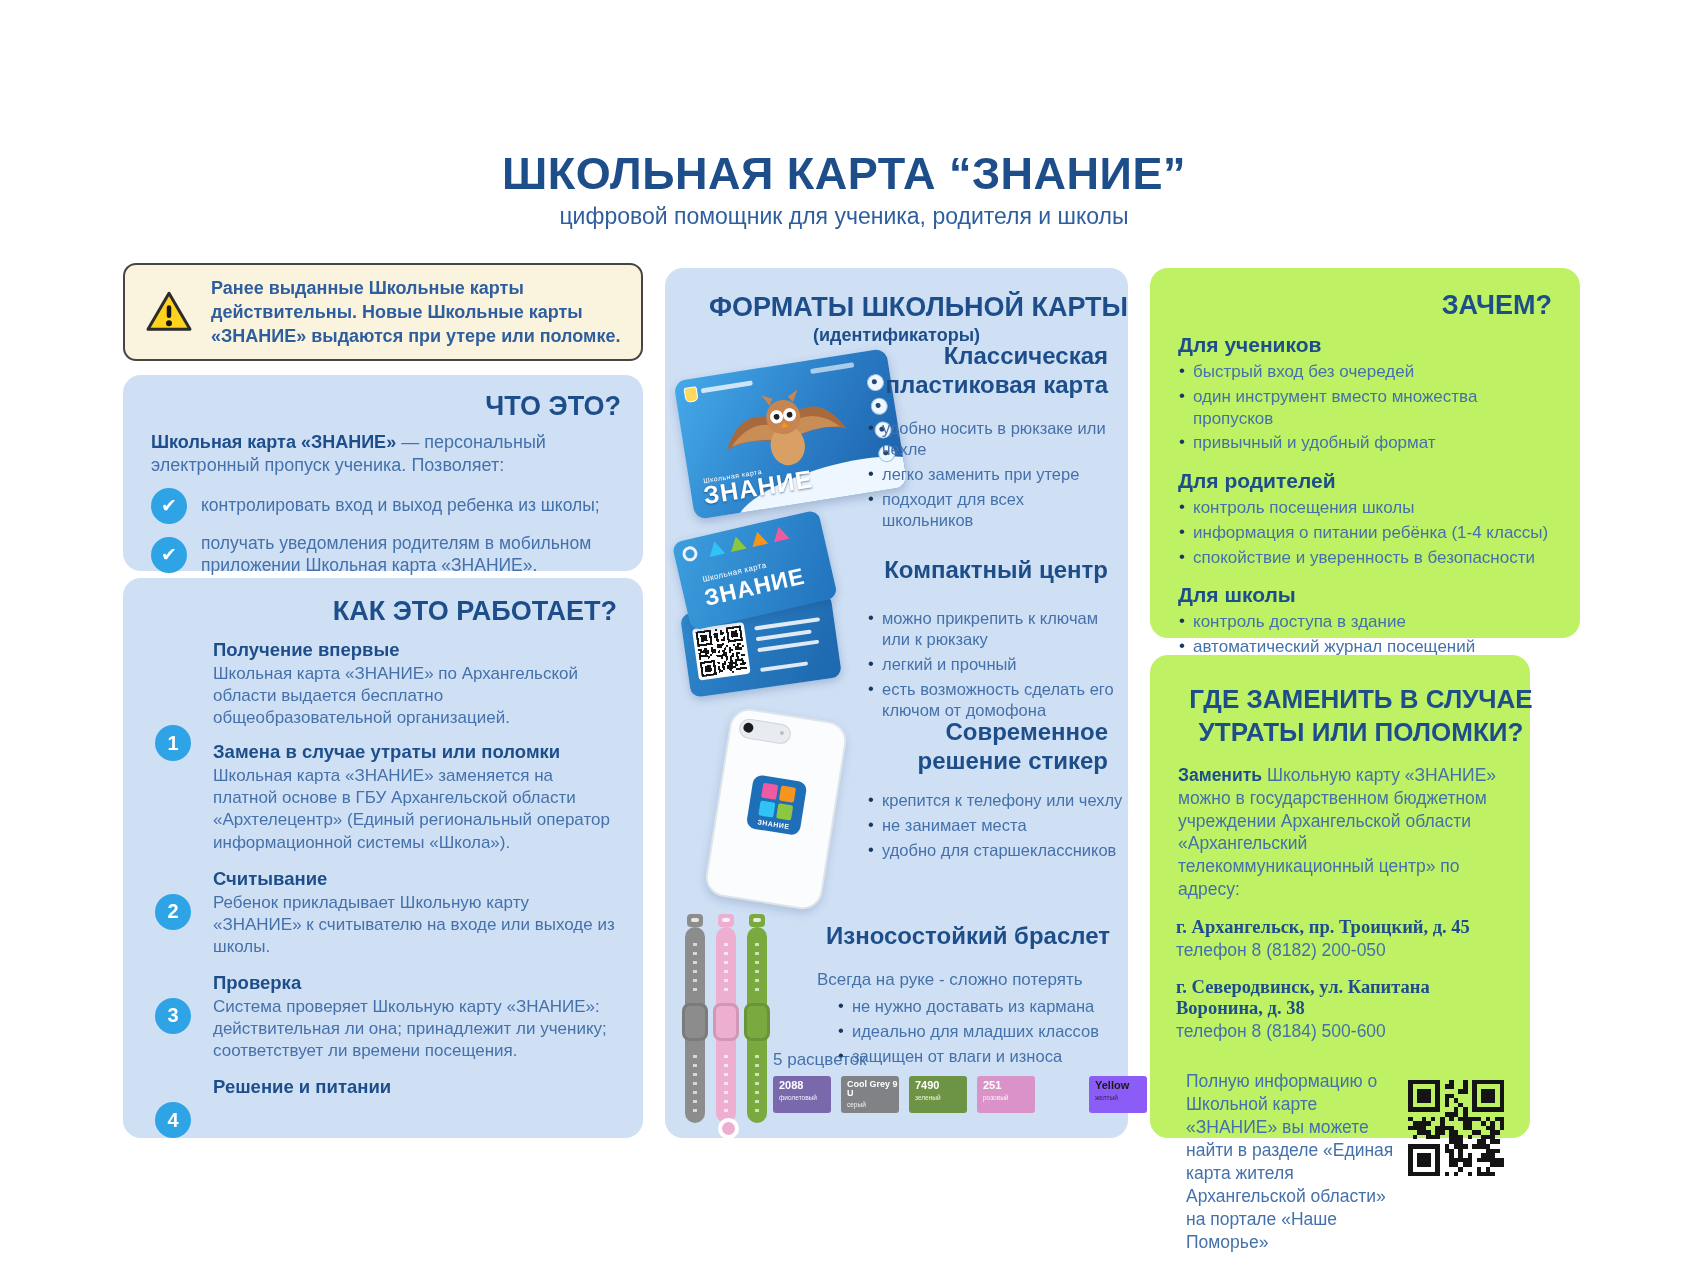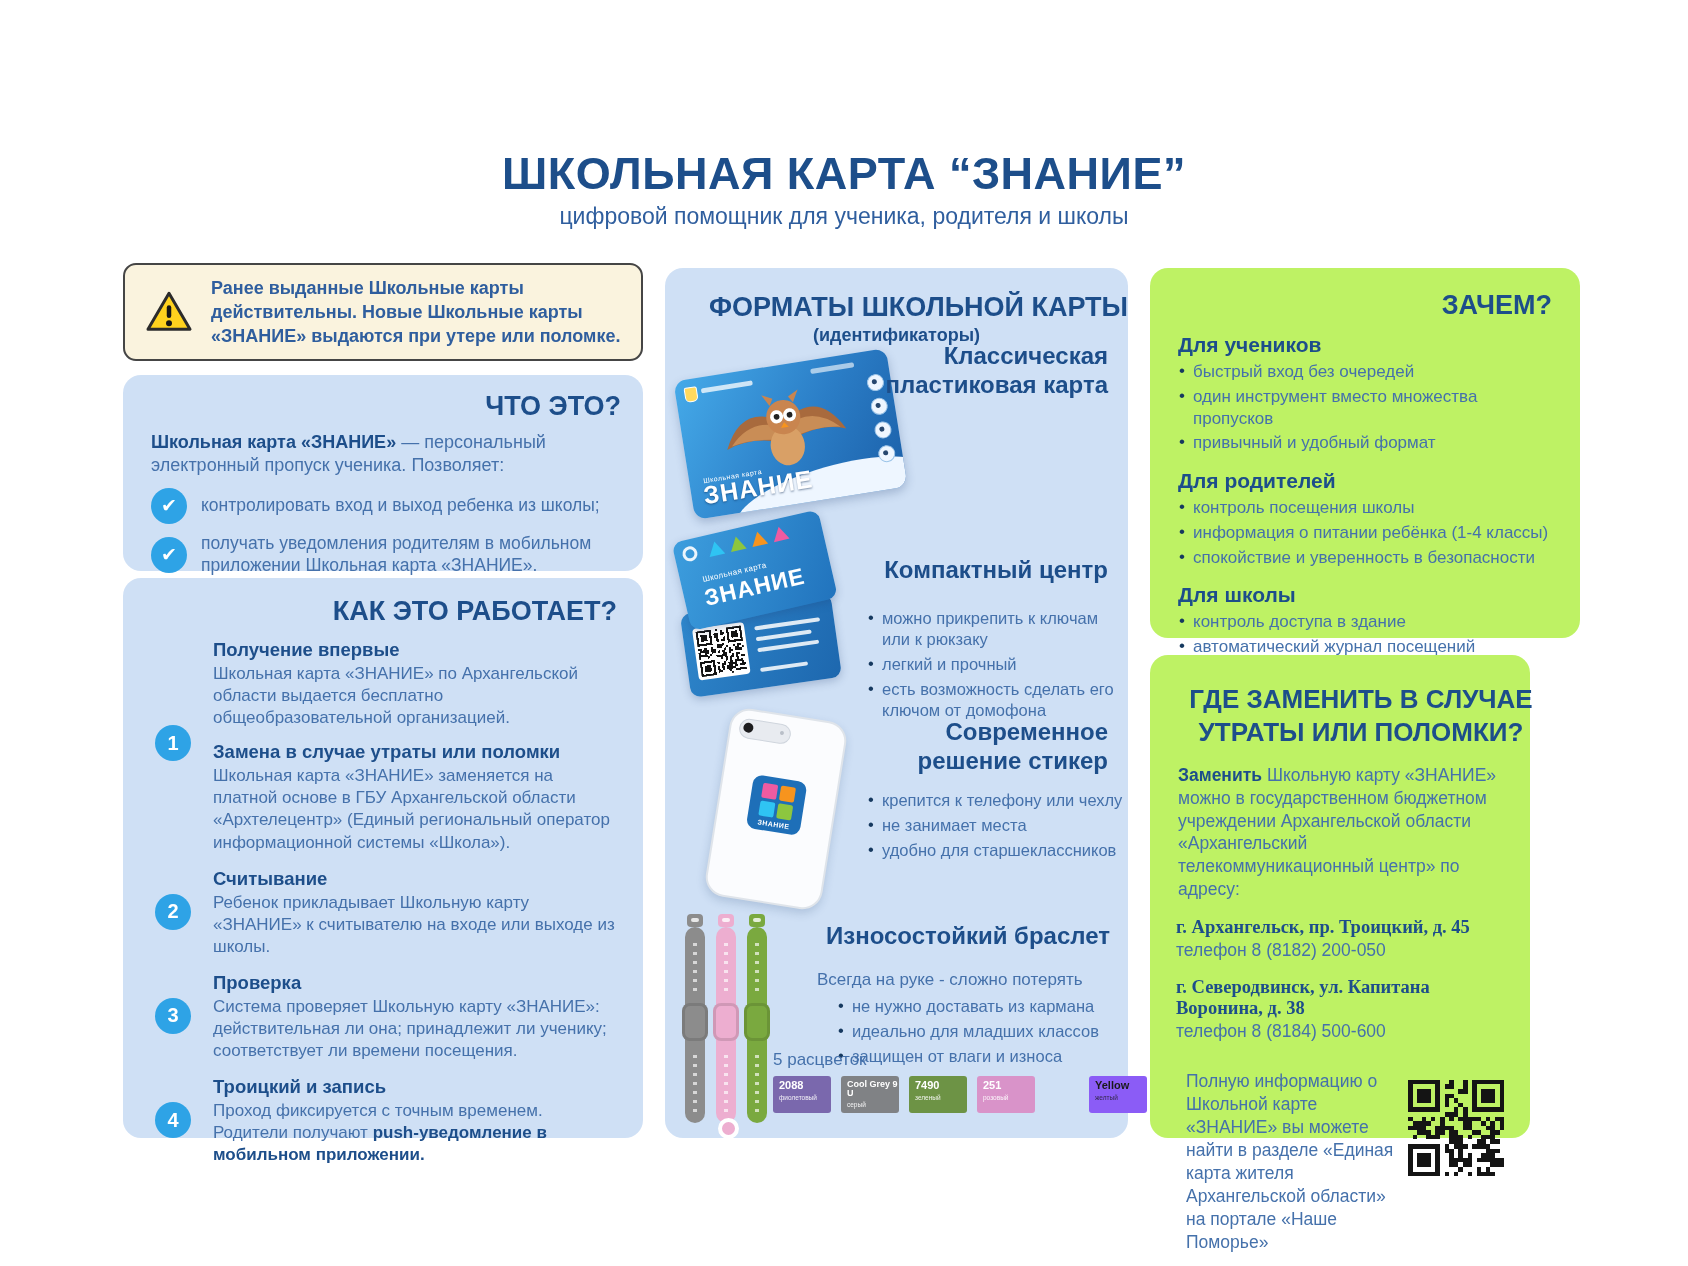--- a/index.html
+++ b/index.html
@@ -211,22 +211,21 @@
     </div>
 
     <div class="step">
       <span class="step-badge badge-top">3</span>
       <h3>Проверка</h3>
       <p>Система проверяет Школьную карту «ЗНАНИЕ»: действительная ли она; принадлежит ли ученику; соответствует ли времени посещения.</p>
     </div>
 
     <div class="step">
       <span class="step-badge badge-top">4</span>
-      <h3>Троицкий и запись</h3>
-      <p><span>Проход фиксируется с точным временем. Родители получают </span><b class="bold-blue">push-уведомление  в мобильном приложении.</b></p>
+      <h3>Решение и питании</h3>
     </div>
   </div>
 
   <div class="box box-blue formats-box">
     <div class="formats-header">
       <div class="h-section">ФОРМАТЫ ШКОЛЬНОЙ КАРТЫ</div>
       <div class="sub">(идентификаторы)</div>
     </div>
 
     <div class="g-card abs">
@@ -254,20 +253,25 @@
         <div class="card-big">ЗНАНИЕ</div>
         <div class="card-icons">
           <span></span>
             <span></span>
           <span></span>
             <span></span>
         </div>
       </div>
     </div>
     <div class="f-name" style="right:20px;top:74px;width:250px;">Классическая пластиковая карта</div>
+    <ul class="blist f-ul" style="left:202px;top:150px;width:250px;">
+      <li>удобно носить в рюкзаке или чехле</li>
+      <li>легко заменить при утере</li>
+      <li>подходит для всех школьников</li>
+    </ul>
 
     <div class="g-fob abs">
       <div class="fob fob2">
         <svg class="fob-qr" viewBox="0 0 21 21" shape-rendering="crispEdges">
             <path fill-rule="evenodd" d="M0,0h7v7h-7z M1,1h5v5h-5z M2,2h3v3h-3z M14,0h7v7h-7z M15,1h5v5h-5z M16,2h3v3h-3z M0,14h7v7h-7z M1,15h5v5h-5z M2,16h3v3h-3z M9,0h1v1h-1zM11,1h1v1h-1zM8,2h1v1h-1zM9,2h1v1h-1zM11,2h1v1h-1zM12,2h1v1h-1zM8,3h1v1h-1zM9,3h1v1h-1zM9,4h1v1h-1zM12,4h1v1h-1zM9,5h1v1h-1zM11,5h1v1h-1zM12,5h1v1h-1zM9,7h1v1h-1zM10,7h1v1h-1zM11,7h1v1h-1zM0,8h1v1h-1zM1,8h1v1h-1zM3,8h1v1h-1zM6,8h1v1h-1zM9,8h1v1h-1zM10,8h1v1h-1zM13,8h1v1h-1zM16,8h1v1h-1zM18,8h1v1h-1zM19,8h1v1h-1zM1,9h1v1h-1zM2,9h1v1h-1zM3,9h1v1h-1zM4,9h1v1h-1zM6,9h1v1h-1zM7,9h1v1h-1zM12,9h1v1h-1zM14,9h1v1h-1zM17,9h1v1h-1zM18,9h1v1h-1zM20,9h1v1h-1zM0,10h1v1h-1zM3,10h1v1h-1zM4,10h1v1h-1zM6,10h1v1h-1zM7,10h1v1h-1zM9,10h1v1h-1zM11,10h1v1h-1zM14,10h1v1h-1zM15,10h1v1h-1zM17,10h1v1h-1zM18,10h1v1h-1zM19,10h1v1h-1zM0,11h1v1h-1zM1,11h1v1h-1zM2,11h1v1h-1zM3,11h1v1h-1zM5,11h1v1h-1zM11,11h1v1h-1zM12,11h1v1h-1zM14,11h1v1h-1zM0,12h1v1h-1zM4,12h1v1h-1zM8,12h1v1h-1zM9,12h1v1h-1zM10,12h1v1h-1zM11,12h1v1h-1zM12,12h1v1h-1zM15,12h1v1h-1zM17,12h1v1h-1zM18,12h1v1h-1zM10,13h1v1h-1zM12,13h1v1h-1zM14,13h1v1h-1zM15,13h1v1h-1zM17,13h1v1h-1zM19,13h1v1h-1zM20,13h1v1h-1zM12,14h1v1h-1zM14,14h1v1h-1zM17,14h1v1h-1zM8,15h1v1h-1zM11,15h1v1h-1zM14,15h1v1h-1zM16,15h1v1h-1zM17,15h1v1h-1zM18,15h1v1h-1zM19,15h1v1h-1zM10,16h1v1h-1zM11,16h1v1h-1zM13,16h1v1h-1zM14,16h1v1h-1zM15,16h1v1h-1zM16,16h1v1h-1zM19,16h1v1h-1zM8,17h1v1h-1zM10,17h1v1h-1zM12,17h1v1h-1zM13,17h1v1h-1zM14,17h1v1h-1zM16,17h1v1h-1zM18,17h1v1h-1zM19,17h1v1h-1zM20,17h1v1h-1zM8,18h1v1h-1zM10,18h1v1h-1zM12,18h1v1h-1zM13,18h1v1h-1zM14,18h1v1h-1zM15,18h1v1h-1zM8,19h1v1h-1zM9,19h1v1h-1zM13,19h1v1h-1zM16,19h1v1h-1zM17,19h1v1h-1zM18,19h1v1h-1zM19,19h1v1h-1zM20,19h1v1h-1zM14,20h1v1h-1z" fill="#141414"></path>
           </svg>
         <div class="fob-lines">
           <span class="fl1"></span>
             <span class="fl2"></span>
             <span class="fl3"></span>

